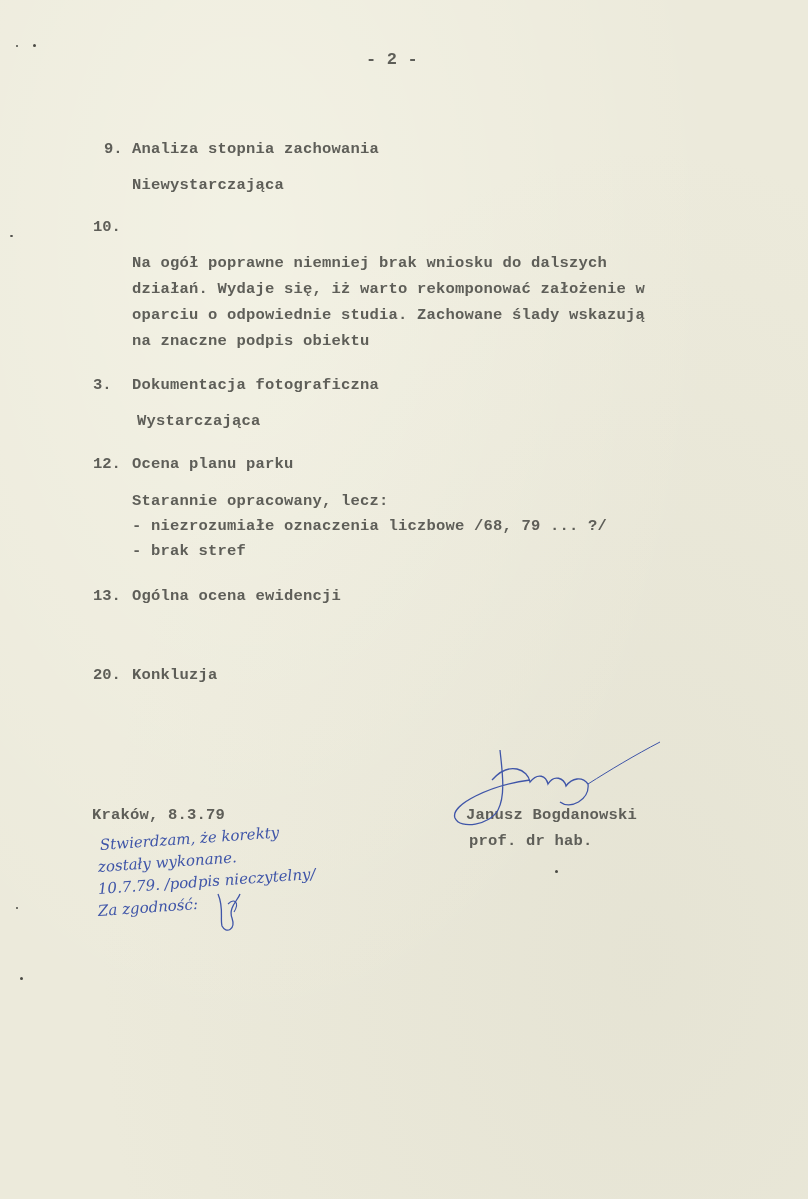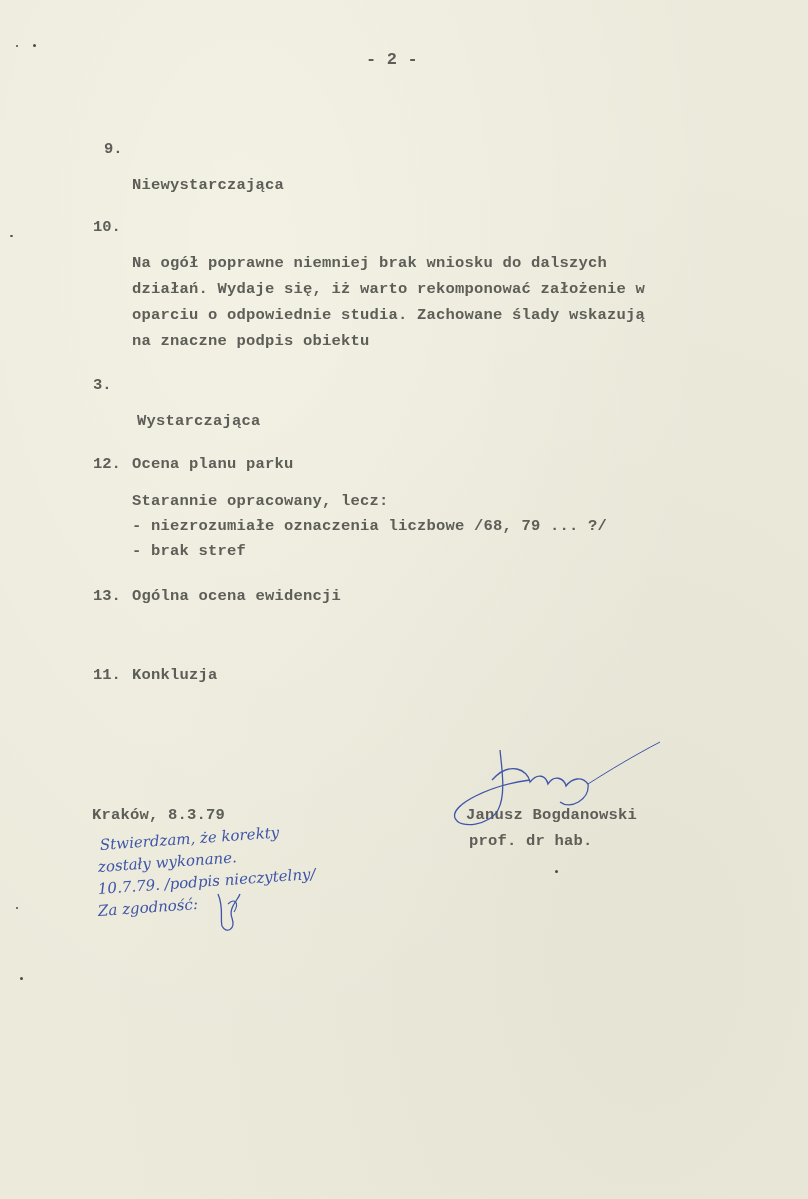--- a/index.html
+++ b/index.html
@@ -24,41 +24,43 @@
   svg.sig { position: absolute; overflow: visible; }
 </style>
 </head>
 <body>
 
 <div class="page">
 
   <div class="tw pagenum">- 2 -</div>
 
   <div class="num" style="left:104px;top:140px">9.</div>
+  <div class="tw" style="left:132px;top:140px">Analiza stopnia zachowania</div>
   <div class="tw" style="left:132px;top:176px">Niewystarczająca</div>
 
   <div class="num" style="left:93px;top:218px">10.</div>
   <div class="tw" style="left:132px;top:254px">Na ogół poprawne niemniej brak wniosku do dalszych</div>
   <div class="tw" style="left:132px;top:280px">działań. Wydaje się, iż warto rekomponować założenie w</div>
   <div class="tw" style="left:132px;top:306px">oparciu o odpowiednie studia. Zachowane ślady wskazują</div>
   <div class="tw" style="left:132px;top:332px">na znaczne podpis obiektu</div>
 
   <div class="num" style="left:93px;top:376px">3.</div>
+  <div class="tw" style="left:132px;top:376px">Dokumentacja fotograficzna</div>
   <div class="tw" style="left:137px;top:412px">Wystarczająca</div>
 
   <div class="num" style="left:93px;top:455px">12.</div>
   <div class="tw" style="left:132px;top:455px">Ocena planu parku</div>
   <div class="tw" style="left:132px;top:492px">Starannie opracowany, lecz:</div>
   <div class="tw" style="left:132px;top:517px">- niezrozumiałe oznaczenia liczbowe /68, 79 ... ?/</div>
   <div class="tw" style="left:132px;top:542px">- brak stref</div>
 
   <div class="num" style="left:93px;top:587px">13.</div>
   <div class="tw" style="left:132px;top:587px">Ogólna ocena ewidencji</div>
 
-  <div class="num" style="left:93px;top:666px">11.</div>
+  <div class="num" style="left:93px;top:666px">20.</div>
   <div class="tw" style="left:132px;top:666px">Konkluzja</div>
 
   <div class="tw" style="left:92px;top:806px">Kraków, 8.3.79</div>
 
   <div class="hw" style="left:100px;top:836px">Stwierdzam, że korekty</div>
   <div class="hw" style="left:98px;top:858px">zostały wykonane.</div>
   <div class="hw" style="left:98px;top:880px">10.7.79. /podpis nieczytelny/</div>
   <div class="hw" style="left:98px;top:902px">Za zgodność:</div>
   <svg class="sig" style="left:210px;top:890px" width="40" height="45">
     <path d="M8 4 C14 18, 10 28, 12 36 C16 44, 26 40, 22 28 C18 18, 28 10, 30 4" fill="none" stroke="#3f55a8" stroke-width="1.3"></path>

